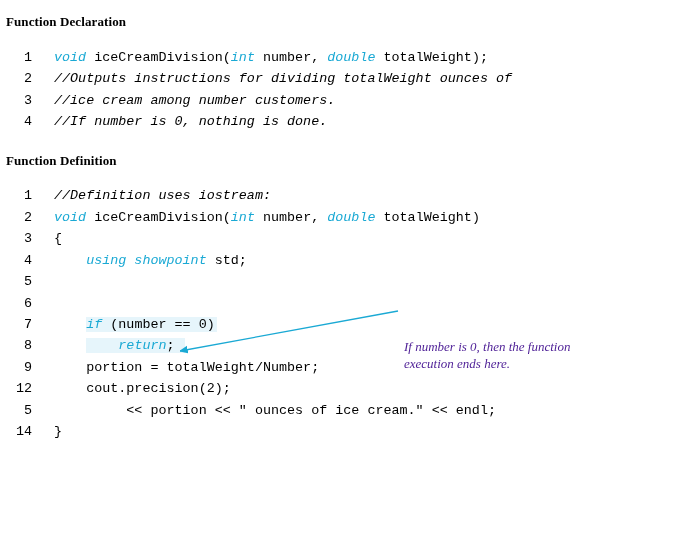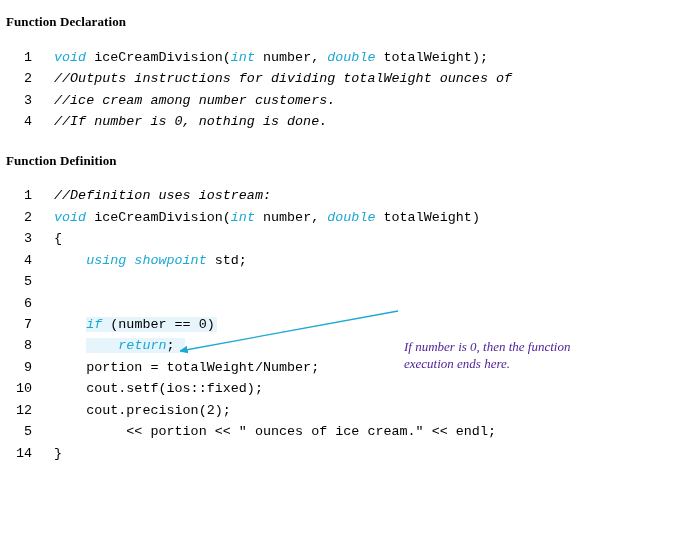--- a/index.html
+++ b/index.html
@@ -134,24 +134,20 @@
   </div>
   <div class="line">
     <span class="num">8</span>
     <span class="code">    <span class="hl">    <span class="kw">return</span><span>;</span> </span></span>
   </div>
   <div class="line">
     <span class="num">9</span>
     <span class="code">    <span>portion = totalWeight/Number;</span></span>
   </div>
   <div class="line">
-    <span class="num">10</span>
-    <span class="code">    <span>cout.setf(ios::fixed);</span></span>
-  </div>
-  <div class="line">
     <span class="num">12</span>
     <span class="code">    <span>cout.precision(2);</span></span>
   </div>
   <div class="line">
     <span class="num">5</span>
     <span class="code">    <span>     &lt;&lt; portion &lt;&lt; " ounces of ice cream." &lt;&lt; endl;</span></span>
   </div>
   <div class="line">
     <span class="num">14</span>
     <span class="code">}</span>

